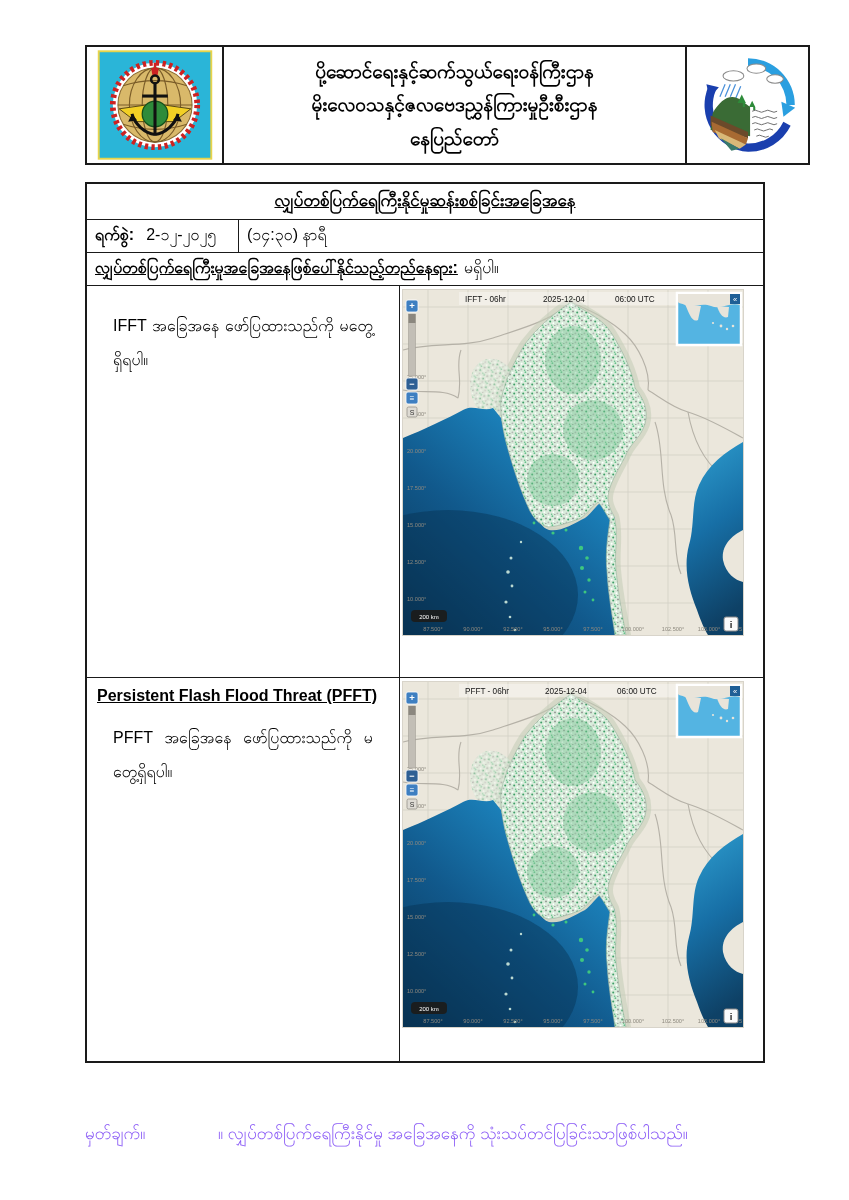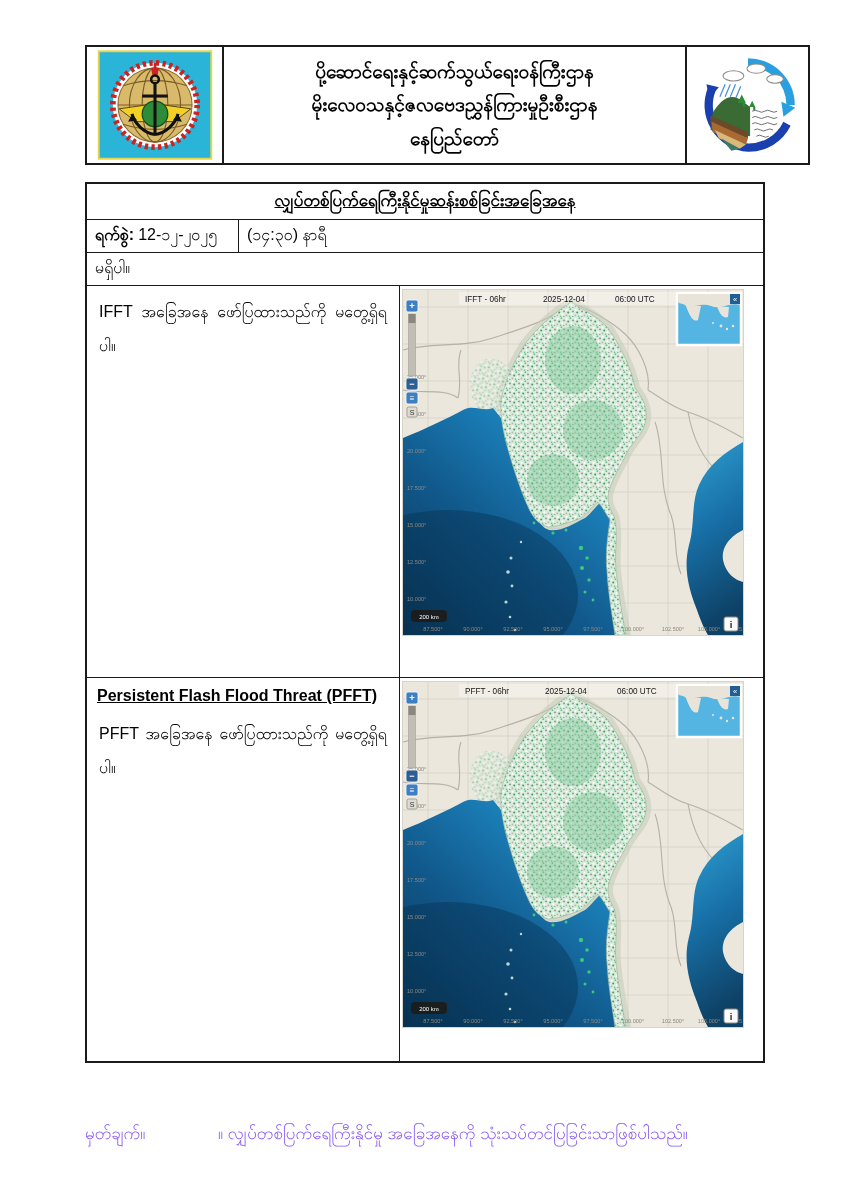--- a/index.html
+++ b/index.html
@@ -15,32 +15,32 @@
 
   
   .main-table{position:absolute;left:85px;top:182px;width:680px;border:2px solid #1a1a1a;box-sizing:border-box;background:#fff;}
   .trow{display:flex;border-top:1.6px solid #1a1a1a;box-sizing:border-box;}
   .trow:first-child{border-top:none;}
   .tcell{box-sizing:border-box;padding:4px 8px;}
   .row-title{height:35px;align-items:center;justify-content:center;}
   .row-title .tcell{width:100%;text-align:center;font-weight:bold;font-size:17px;padding:5px 4px;}
   .row-title .tcell span{text-decoration:underline;}
   .row-date{height:33px;align-items:stretch;}
-  .cell-date{width:152px;border-right:1.6px solid #1a1a1a;font-size:16px;display:flex;align-items:center;gap:4px;}
+  .cell-date{width:152px;border-right:1.6px solid #1a1a1a;font-size:16px;display:flex;align-items:center;gap:12px;}
   .cell-issue{flex:1;font-size:16px;display:flex;align-items:center;gap:6px;}
   .blb{font-weight:bold;}
   .row-loc{height:33px;}
   .row-loc .tcell{width:100%;font-size:16px;display:flex;align-items:center;gap:6px;}
   .row-loc .loc-label{font-weight:bold;text-decoration:underline;}
   .row-section .text-cell{width:313px;border-right:1.6px solid #1a1a1a;padding:7px 10px;}
   .row-section .map-cell{flex:1;padding:3px 0 0 2px;}
   .row-ifft{height:392px;}
   .row-pfft{height:384px;}
   .section-heading{font-size:16px;font-weight:bold;text-decoration:underline;margin:2px 0 12px 0;}
-  .section-body{font-size:16px;line-height:2.1;text-align:justify;margin:2px;}
+  .section-body{font-size:16px;line-height:2.1;text-align:justify;margin:16px;}
 
   
   .map-svg{display:block;background:#ebe7dc;border:1px solid #d8d4ca;}
   .map-svg text{font-family:"Liberation Sans","DejaVu Sans",sans-serif;}
   .maplabel{fill:#8d897f;font-size:5.6px;}
   .maptitle{fill:#141414;font-size:8.2px;}
 
   
   .footer-note{position:absolute;left:85px;top:1120px;width:680px;color:#8b5cf6;font-size:17px;display:flex;line-height:1.7;}
   .footer-note .note-label{width:133px;flex:none;}
@@ -201,29 +201,30 @@
 
   <div class="main-table">
 
     <div class="trow row-title">
       <div class="tcell"><span>လျှပ်တစ်ပြက်ရေကြီးနိုင်မှုဆန်းစစ်ခြင်းအခြေအနေ</span></div>
     </div>
 
     <div class="trow row-date">
       <div class="tcell cell-date">
         <span class="blb">ရက်စွဲ:</span>
-        <span>12-၁၂-၂၀၂၅</span>
+        <span>2-၁၂-၂၀၂၅</span>
       </div>
       <div class="tcell cell-issue">
         <span>(၁၄:၃၀) နာရီ</span>
       </div>
     </div>
 
     <div class="trow row-loc">
       <div class="tcell">
+        <span class="loc-label">လျှပ်တစ်ပြက်ရေကြီးမှုအခြေအနေဖြစ်ပေါ်နိုင်သည့်တည်နေရား:</span>
         <span>မရှိပါ။</span>
       </div>
     </div>
 
     <div class="trow row-section row-ifft">
       <div class="tcell text-cell">
         <p class="section-body">IFFT အခြေအနေ ဖော်ပြထားသည်ကို မတွေ့ရှိရပါ။</p>
       </div>
       <div class="tcell map-cell">
         <svg class="map-svg" width="340" height="345" viewBox="0 0 340 345">

